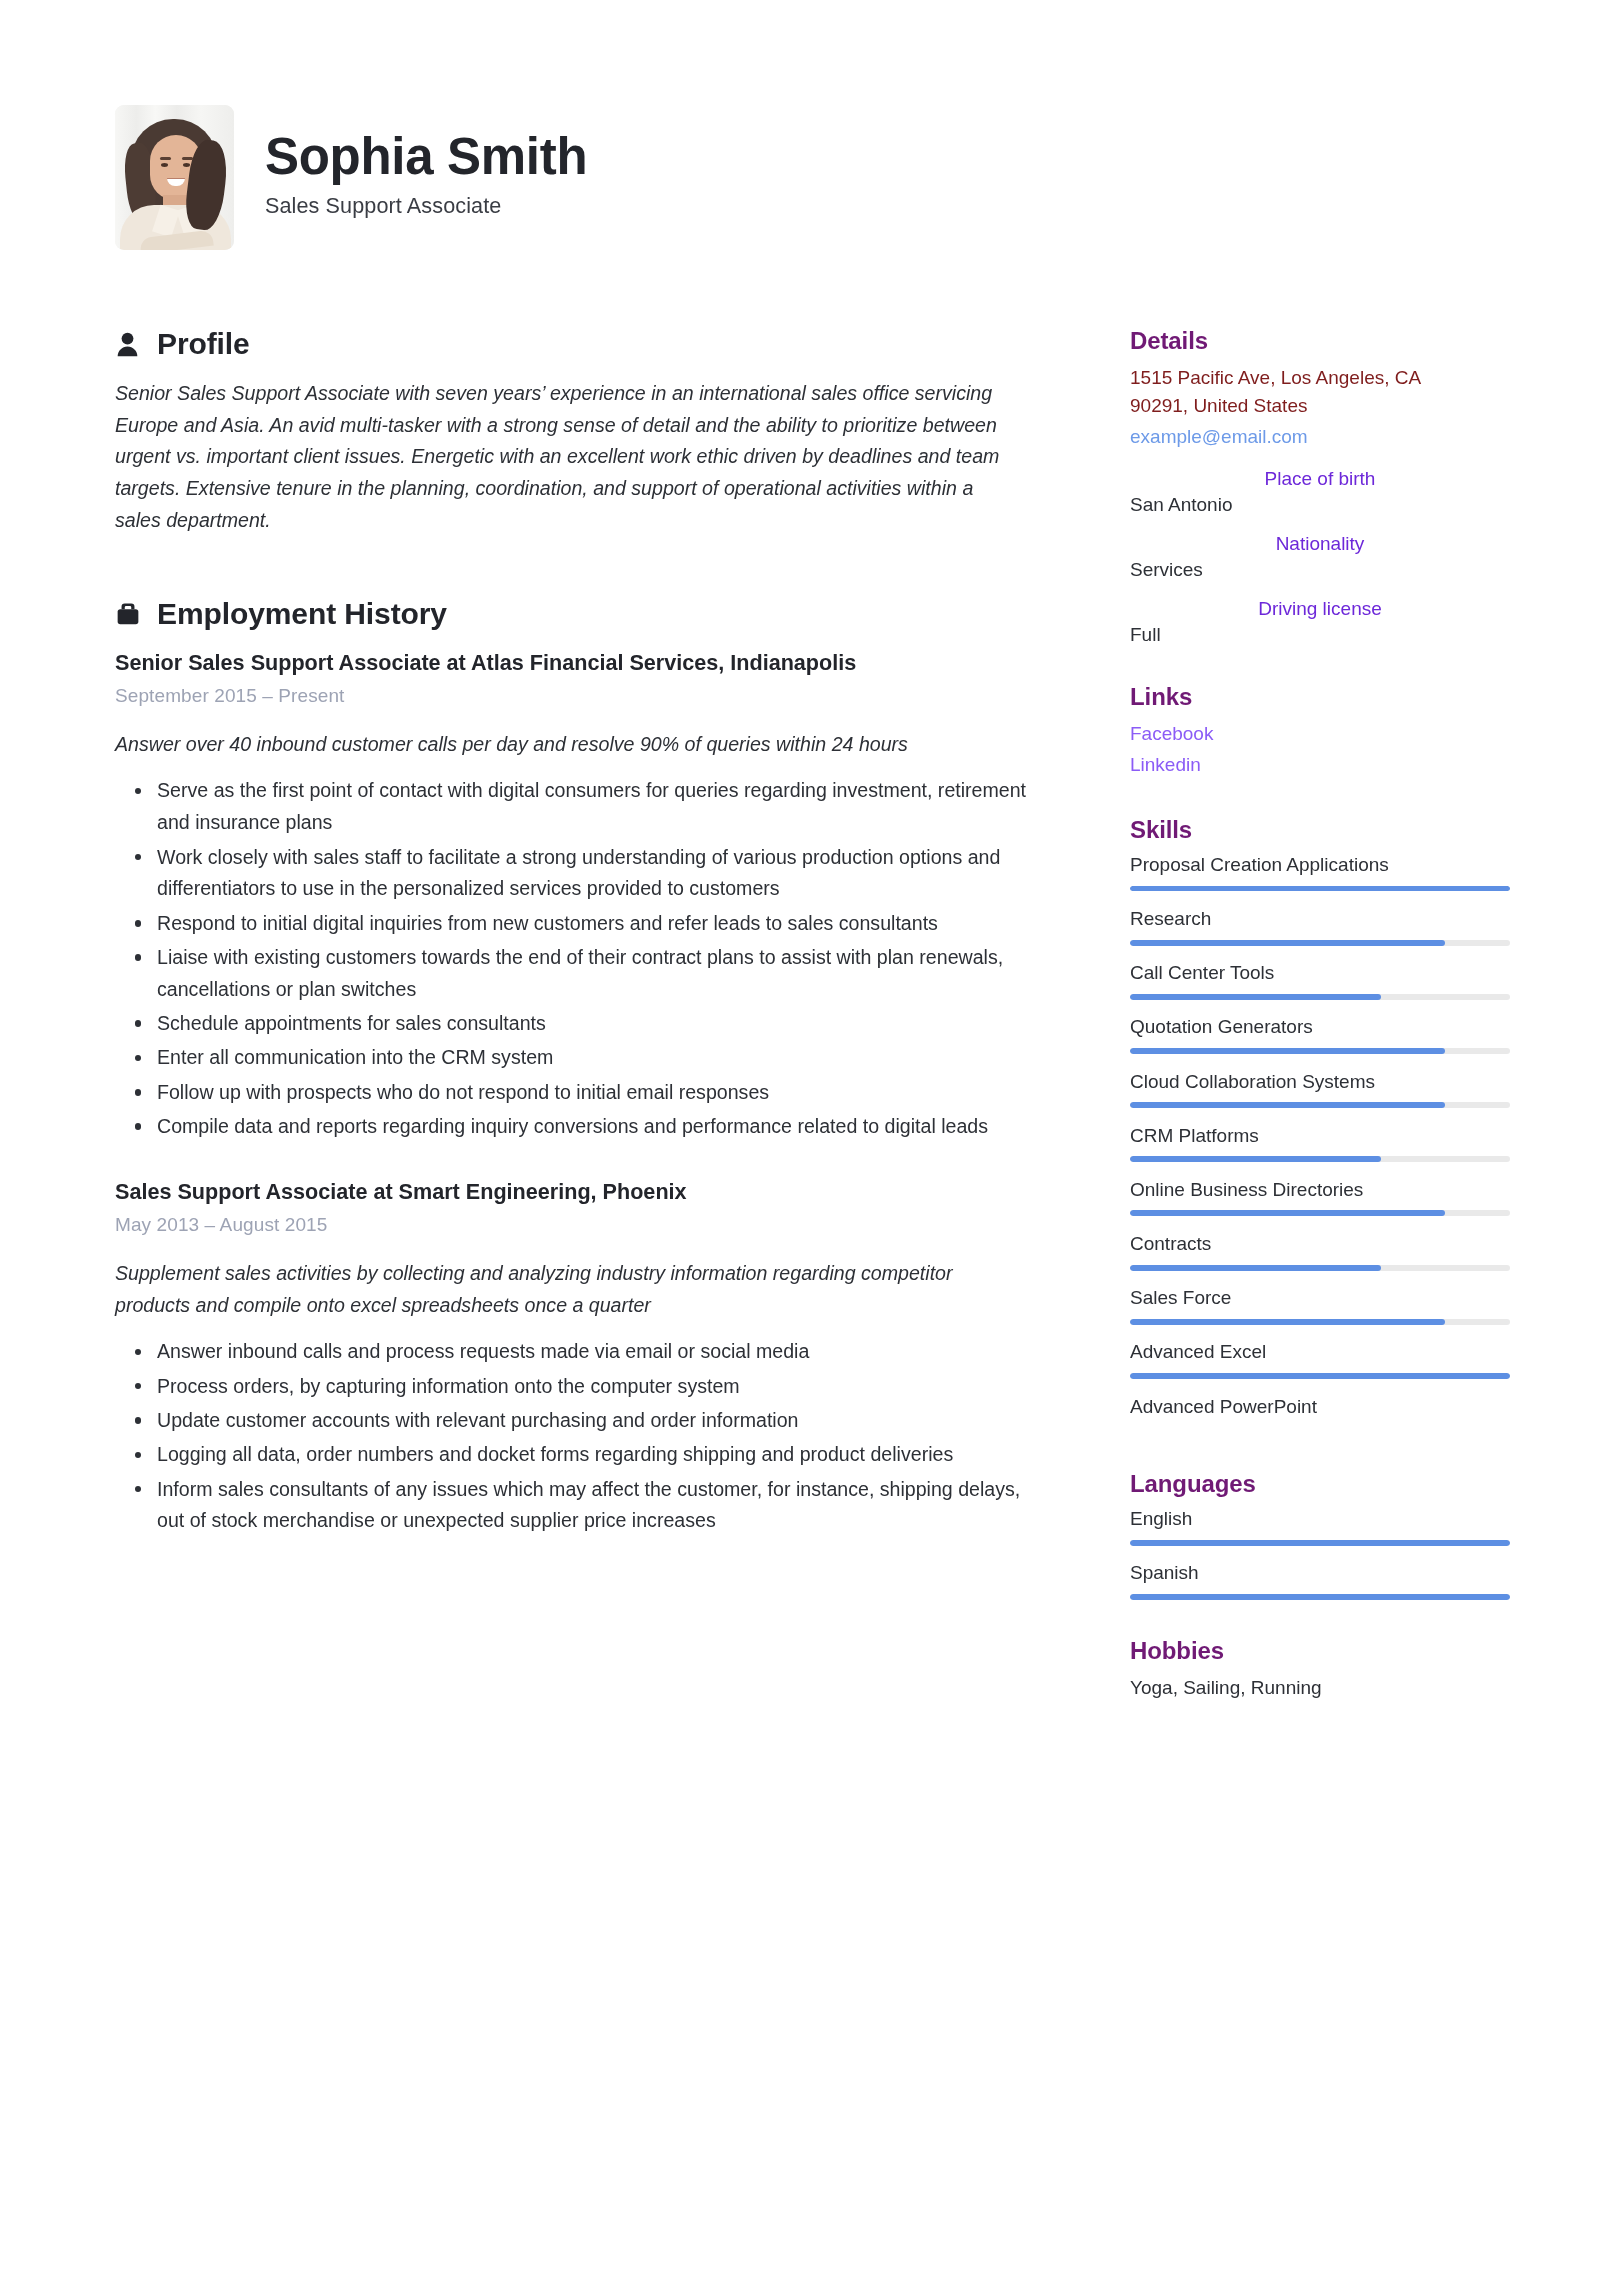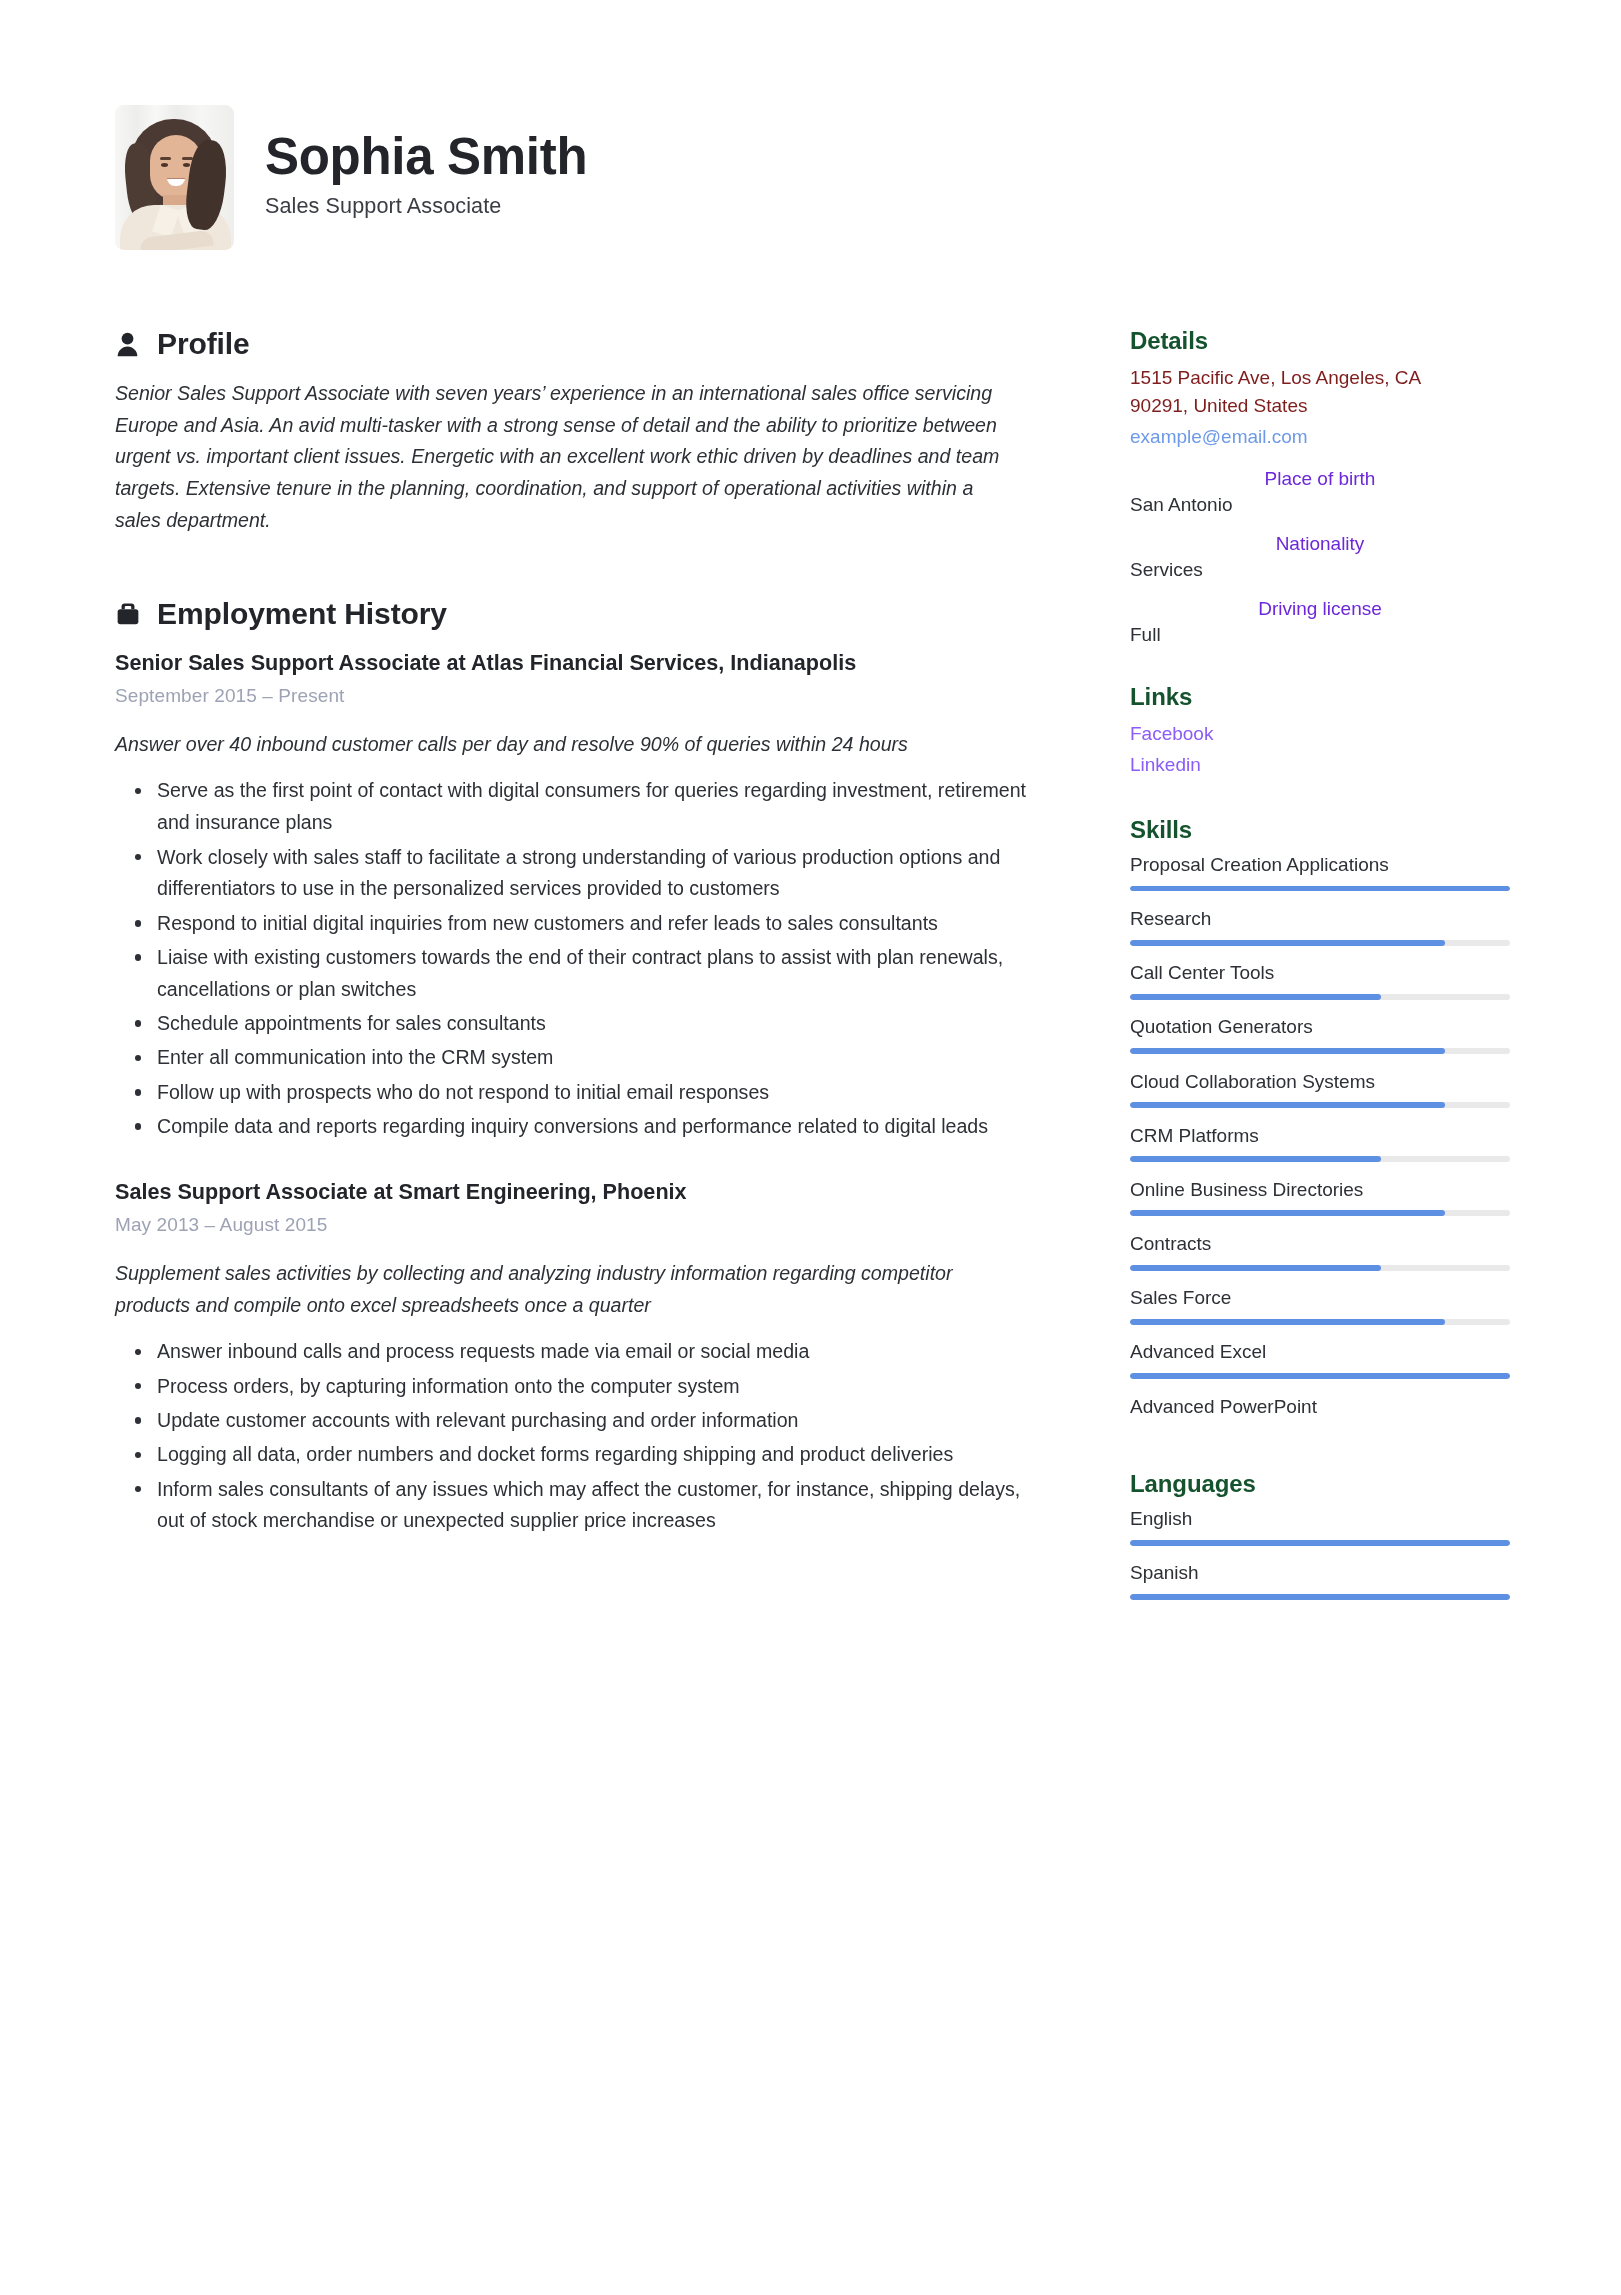--- a/index.html
+++ b/index.html
@@ -238,21 +238,21 @@
     height: 6.5px;
     border-radius: 50%;
     background: #2d3036;
   }
   .job + .job { margin-top: 34px; }
 
   
   .side-head {
     font-size: 24px;
     font-weight: 700;
-    color: #14532d;
+    color: #701a75;
     margin: 0 0 9.2px 0;
     letter-spacing: -0.1px;
   }
   .side-block { margin-bottom: 37px; }
 
   .detail-line {
     font-size: 19px;
     line-height: 1.48;
     color: #7f1d1d;
     margin: 0;
@@ -509,17 +509,21 @@
             </div>
             <div class="meter-row">
               <div class="meter-label">Spanish</div>
               <div class="meter-track">
                 <div class="meter-fill" style="width: 100%; background: rgb(93, 143, 227);"></div>
               </div>
             </div>
           </div>
       </div>
 
+      <div class="side-block">
+        <h3 class="side-head">Hobbies</h3>
+        <p class="hobbies-text">Yoga, Sailing, Running</p>
+      </div>
 
     </div>
   </div>
 </div>
 
 
 </body></html>

